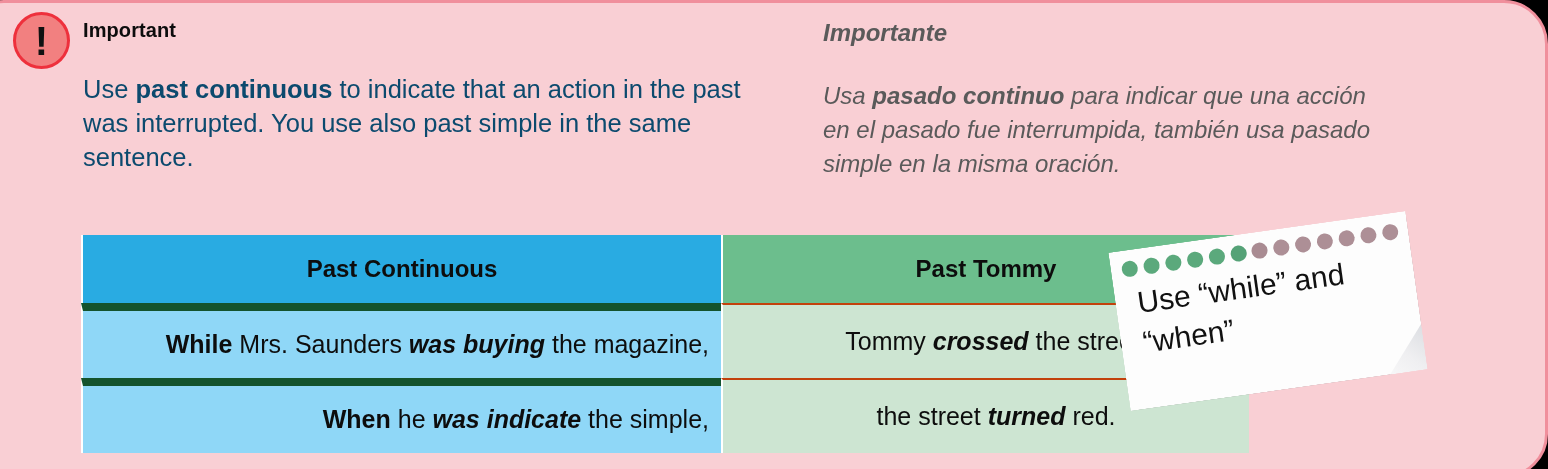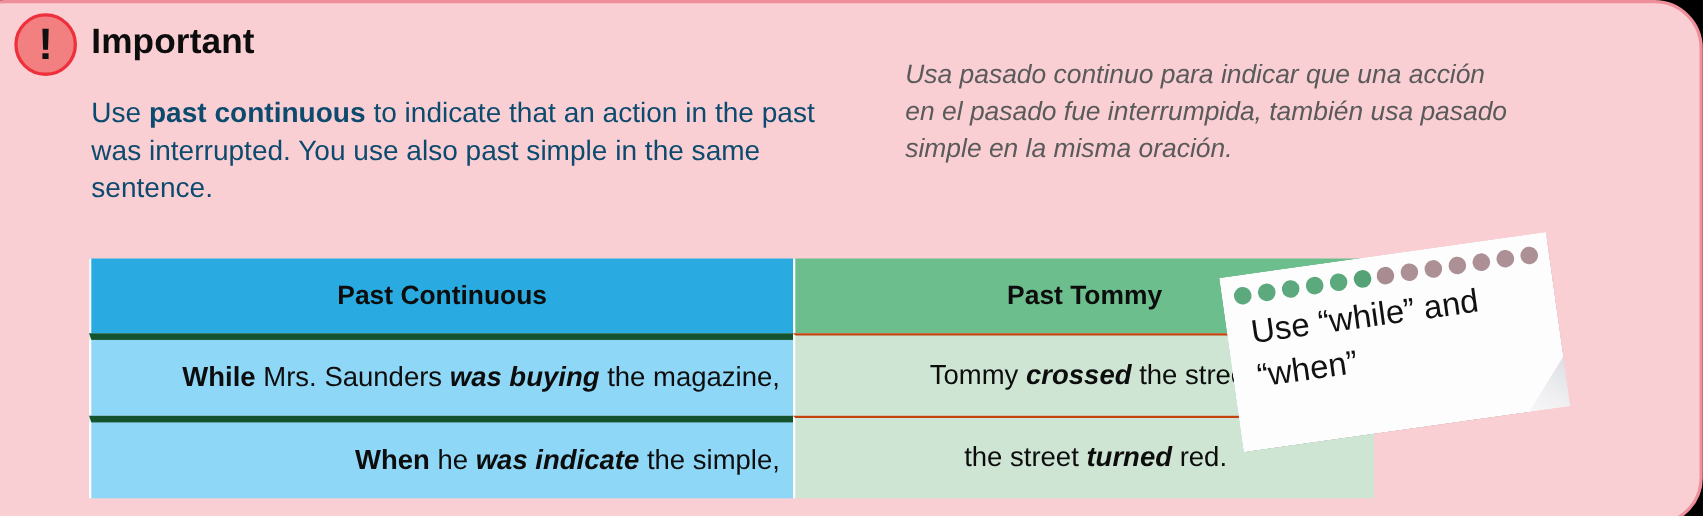--- a/index.html
+++ b/index.html
@@ -27,27 +27,27 @@
     position:absolute; left:0; right:0; top:4px;
     text-align:center; font-weight:bold; font-size:40px; line-height:44px;
     color:#111; font-family:"Liberation Sans",sans-serif;
   }
 
   
   .col{position:absolute;}
   #col-en{left:120px; top:16px; width:672px;}
   #col-es{left:860px; top:16px; width:560px;}
 
-  .head-en{font-size:32px; font-weight:bold; color:#0d0d0d; letter-spacing:.1px;}
+  .head-en{font-size:20px; font-weight:bold; color:#0d0d0d; letter-spacing:.1px;}
   .head-es{font-size:24px; font-weight:bold; font-style:italic; color:#5A5A5A;}
 
   .body-en{margin-top:30px; font-size:25.5px; line-height:34px; color:#0c4a6e;}
   .body-en b{font-weight:bold;}
   .body-es{margin-top:32px; font-size:24px; line-height:34px; color:#5A5A5A; font-style:italic;}
-  .body-es b{font-weight:normal;}
+  .body-es b{font-weight:bold;}
 
   
   #tbl{
     position:absolute; left:118px; top:232px;
     width:1168px; height:218px;
     border-collapse:separate; border-spacing:0;
   }
   #tbl td{padding:0; vertical-align:middle; box-sizing:border-box;}
   .c-left{width:640px;}
   .c-right{width:528px;}
@@ -55,21 +55,21 @@
   .hdr{height:68px; text-align:center; font-size:24px; font-weight:bold; color:#0d0d0d;}
   .hdr-blue{background:#29ABE2;}
   .hdr-green{background:#6CBE8D;}
 
   .cell{height:75px; font-size:25px; color:#0d0d0d;}
   .cell-blue{background:#8FD7F7; text-align:right; padding-right:12px !important;}
   .cell-green{background:#CDE5D2; text-align:left; padding-left:20px !important;}
   .cell b{font-weight:bold;}
   .cell i{font-style:italic; font-weight:bold;}
 
-  .rowline-b{border-top:6px solid #14532d;}
+  .rowline-b{border-top:8px solid #14532d;}
   .rowline-g{border-top:2px solid #c2410c;text-align:center;}
   .tbl-outline{border-left:2px solid #FFFFFF;}
   .split{border-left:2px solid #FFFFFF;}
 
   
   #note{
     position:absolute; left:1155px; top:228px;
     width:300px; height:160px;
     transform:rotate(-8deg);
     transform-origin:center center;
@@ -105,20 +105,21 @@
   <div id="badge">
     <div class="bang">!</div>
   </div>
 
   <div class="col" id="col-en">
     <div class="head-en">Important</div>
     <div class="body-en"><span>Use </span><b>past continuous</b><span> to indicate that an action in the past was interrupted. You use also past simple in the same sentence.</span></div>
   </div>
 
   <div class="col" id="col-es">
+    <div class="head-es">Importante</div>
     <div class="body-es"><span>Usa </span><b>pasado continuo</b><span> para indicar que una acción en el pasado fue interrumpida, también usa pasado simple en la misma oración.</span></div>
   </div>
 
   <table id="tbl">
     <tbody>
         <tr>
       <td class="c-left hdr hdr-blue tbl-outline">Past Continuous</td>
       <td class="c-right hdr hdr-green split">Past Tommy</td>
     </tr>
     <tr>

